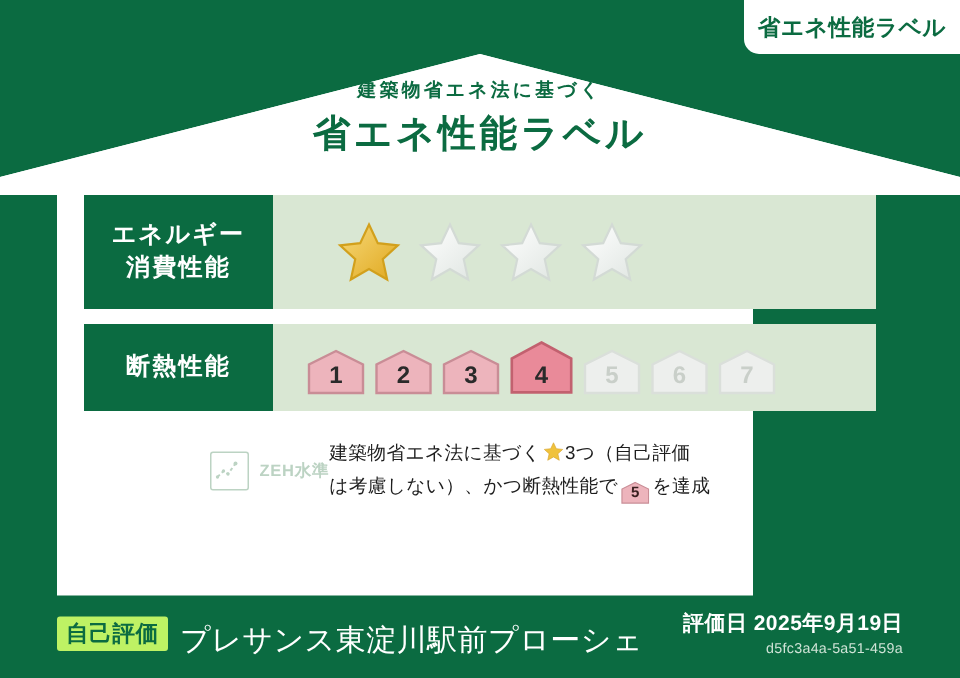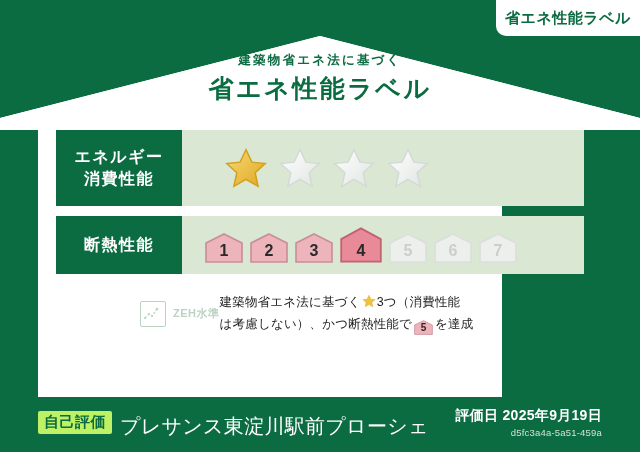--- a/index.html
+++ b/index.html
@@ -363,21 +363,21 @@
           <circle cx="4" cy="16" r="1.1" fill="#bcd3c3"></circle>
           <circle cx="8" cy="12" r="1.1" fill="#bcd3c3"></circle>
           <circle cx="11" cy="14" r="1.1" fill="#bcd3c3"></circle>
           <circle cx="16" cy="7" r="1.3" fill="#bcd3c3"></circle>
         </svg>
         <span id="zeh-text">ZEH水準</span>
       </div>
       <div id="note-text">
         <span>建築物省エネ法に基づく</span><span class="inline-star"><svg viewBox="0 0 24 24">
               <polygon points="12,2 15.2,8.8 22.5,9.6 17,14.6 18.6,22 12,18.2 5.4,22 7,14.6 1.5,9.6 8.8,8.8" fill="#f0c23c" stroke="#d6a227" stroke-width="0.7"></polygon>
-            </svg></span><span>3つ（消費性能</span><br><span>は考慮しない）、かつ断熱性能で</span><span class="inline-grade"><svg viewBox="0 0 30 24" preserveAspectRatio="none">
+            </svg></span><span>3つ（自己評価</span><br><span>は考慮しない）、かつ断熱性能で</span><span class="inline-grade"><svg viewBox="0 0 30 24" preserveAspectRatio="none">
               <polygon points="15,1 29,8 29,23 1,23 1,8" fill="#edb4bc" stroke="#c98d96" stroke-width="1.2"></polygon>
             </svg><b>5</b></span><span>を達成</span>
       </div>
     </div>
 
   </div>
 
   <div id="footer">
     <span id="self-eval">自己評価</span>
     <span id="building-name">プレサンス東淀川駅前プローシェ</span>

